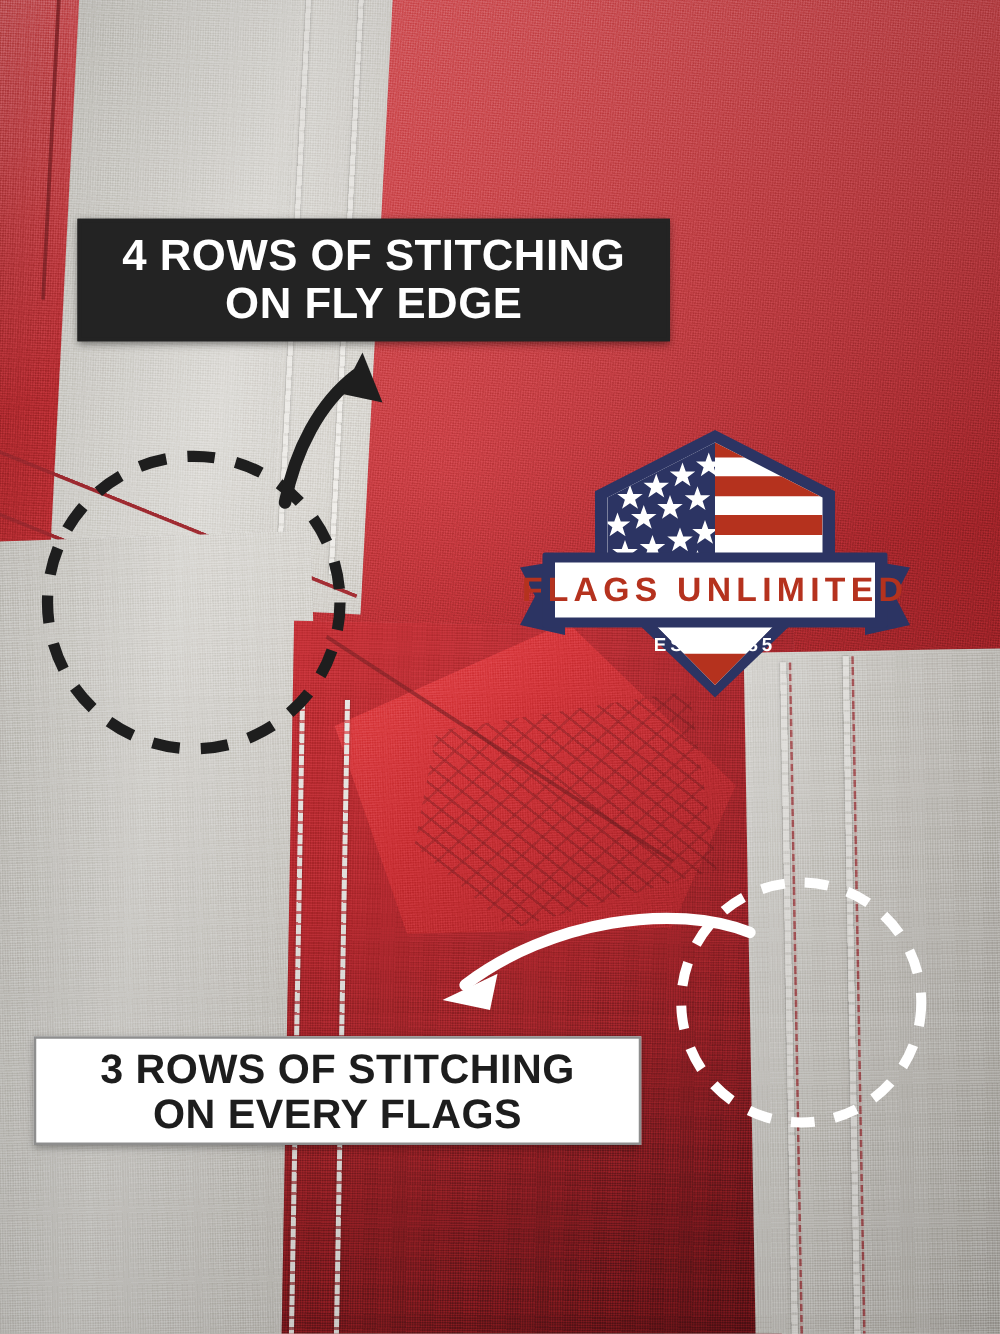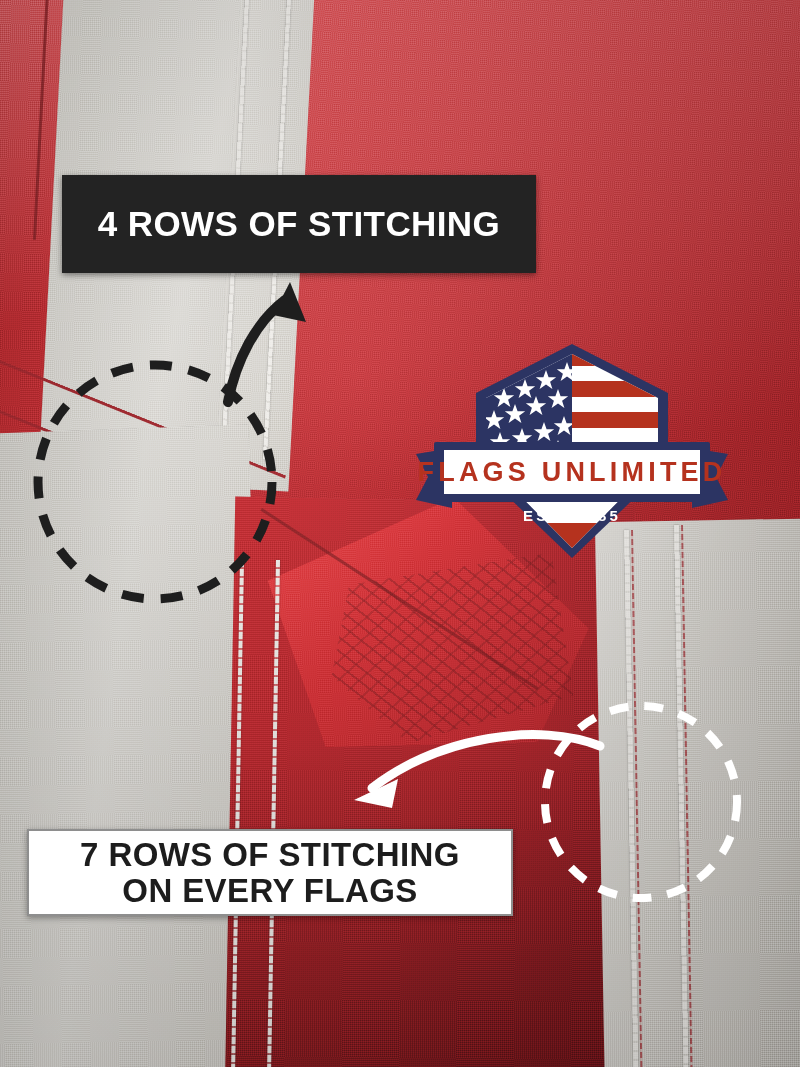--- a/index.html
+++ b/index.html
@@ -240,20 +240,21 @@
     <rect x="22" y="106" width="276" height="60" fill="#2C3463" rx="2"></rect>
     <rect x="32" y="114" width="256" height="44" fill="#FFFFFF"></rect>
     <text x="160" y="145" text-anchor="middle" font-family="Liberation Sans, sans-serif" font-size="27" font-weight="700" letter-spacing="4.2" fill="#B5321E">FLAGS UNLIMITED</text>
 
     <text x="160" y="185" text-anchor="middle" font-family="Liberation Sans, sans-serif" font-size="15" font-weight="700" letter-spacing="3.2" fill="#FFFFFF">EST. 1985</text>
 
   </svg>
 
   <div class="label" id="label-top">
     <span>4 ROWS OF STITCHING</span>
+    <span>ON FLY EDGE</span>
   </div>
 
   <div class="label" id="label-bottom">
-    <span>7 ROWS OF STITCHING</span>
+    <span>3 ROWS OF STITCHING</span>
     <span>ON EVERY FLAGS</span>
   </div>
 
 </div>
 
 </body></html>

